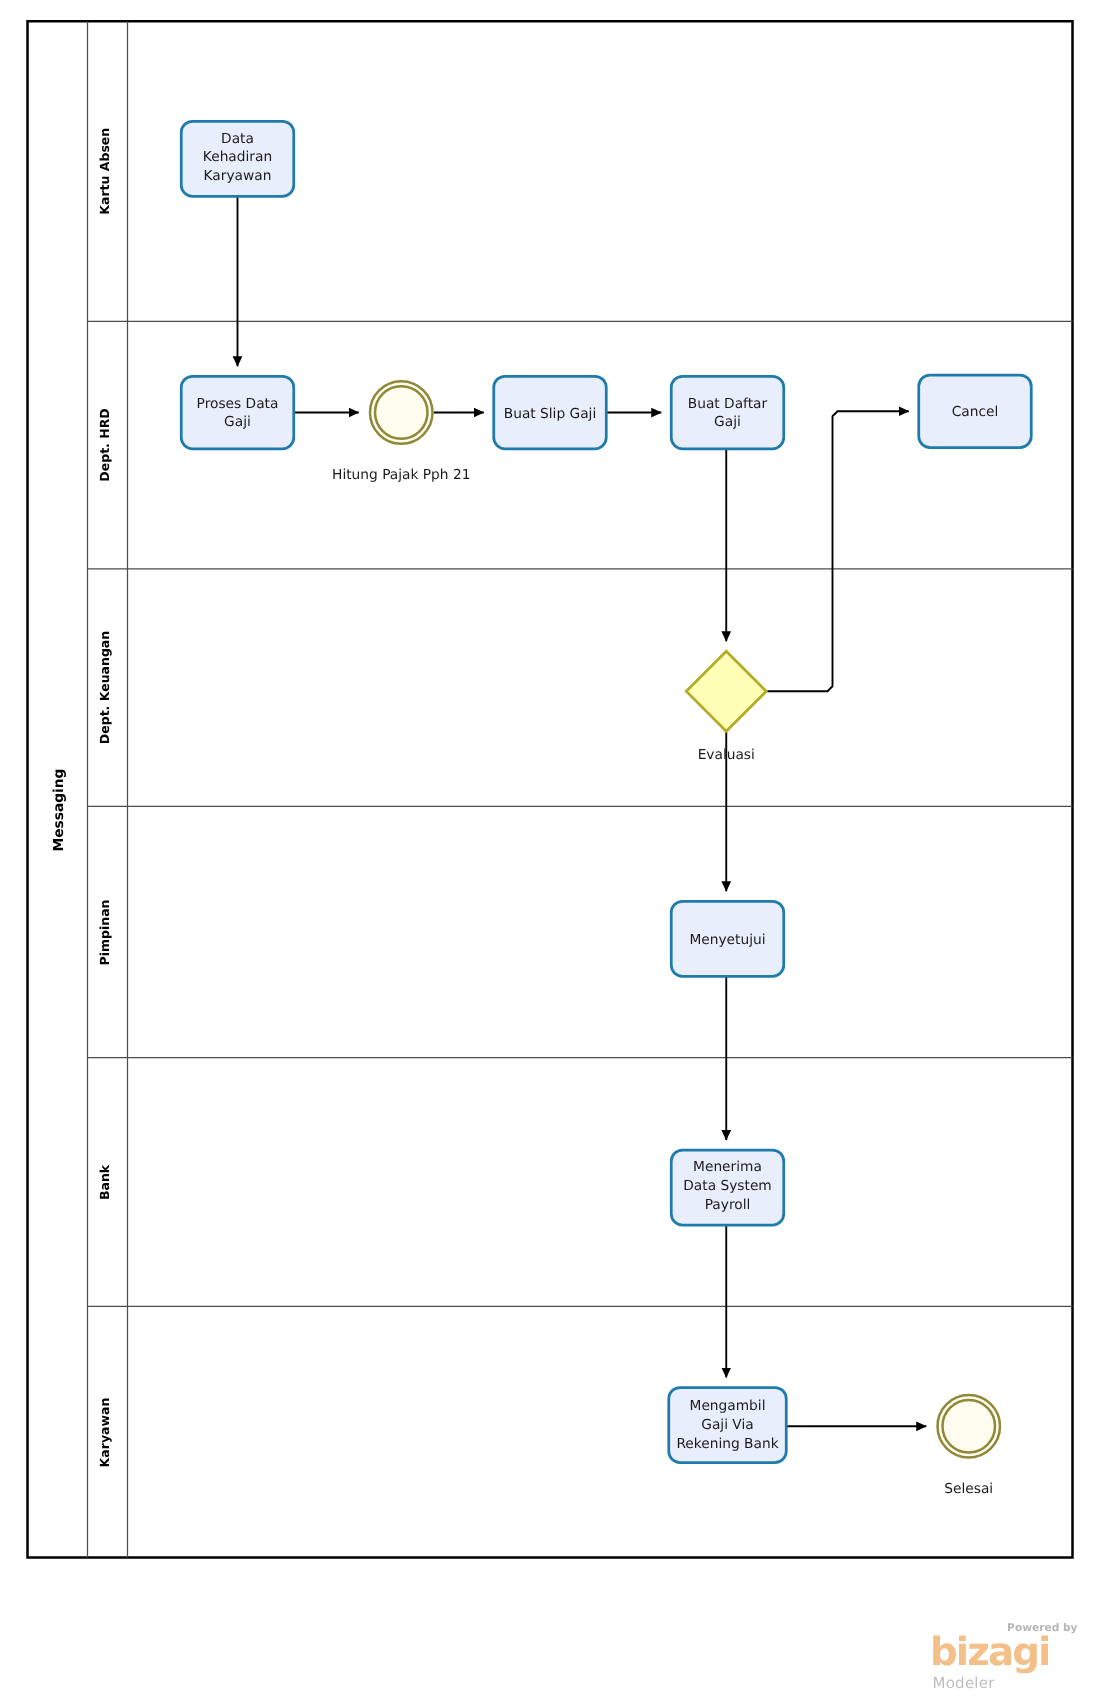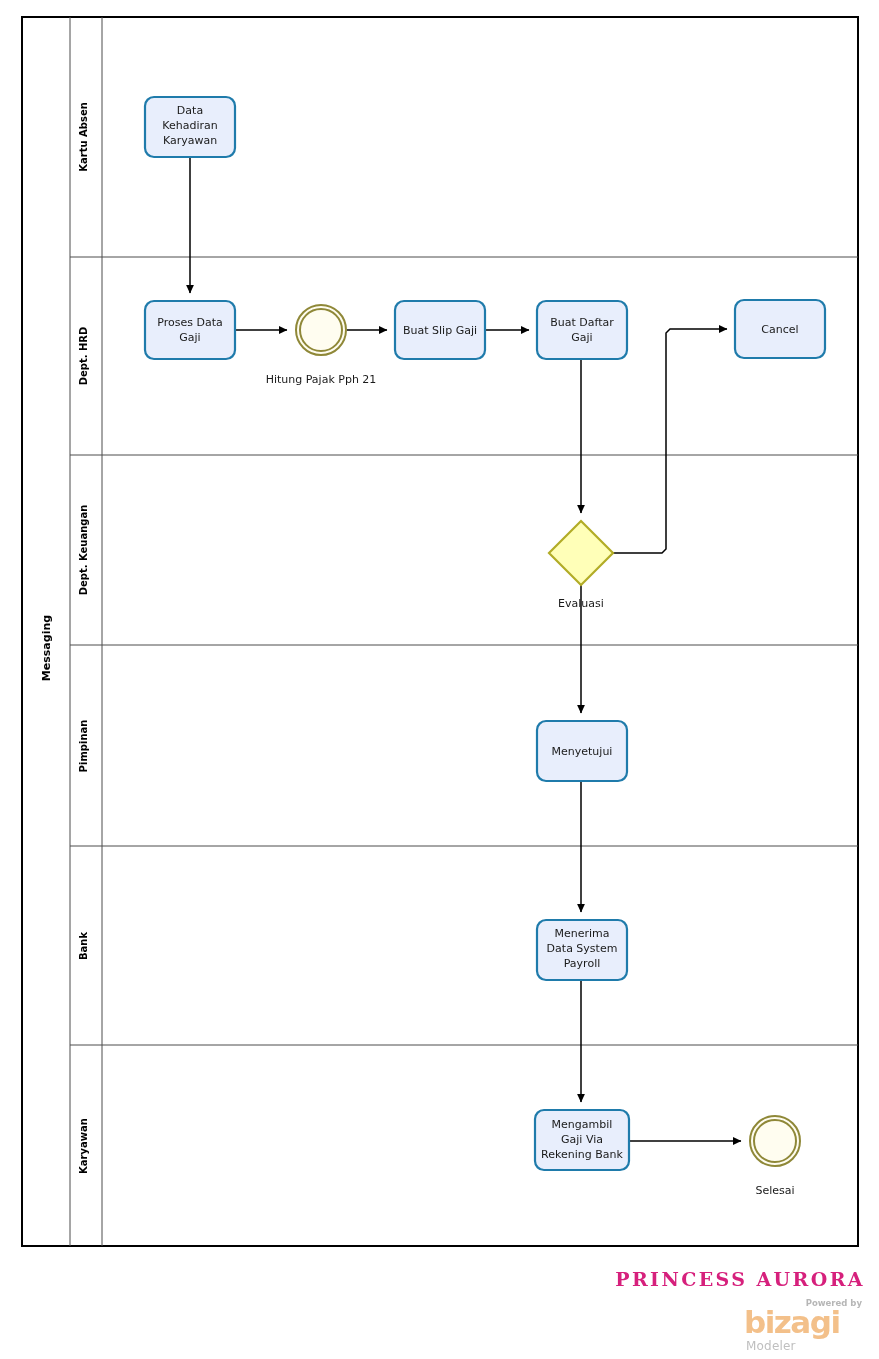--- a/index.html
+++ b/index.html
@@ -258,21 +258,20 @@
 
     <g>
       <circle class="event-outer" cx="775" cy="1141" r="25"></circle>
       <circle class="event-inner" cx="775" cy="1141" r="21"></circle>
       <text class="ext-label" x="775" y="1194">Selesai</text>
     </g>
 
   </svg>
 
   <div class="brand-wrap">
-    <div class="brand-title">PRINCESS AURORA</div>
     <div class="bizagi-block">
       <div class="powered-by">Powered by</div>
       <div class="bizagi-word">bizagi</div>
       <div class="modeler-word">Modeler</div>
     </div>
   </div>
 
 </div>
 
 </body></html>

